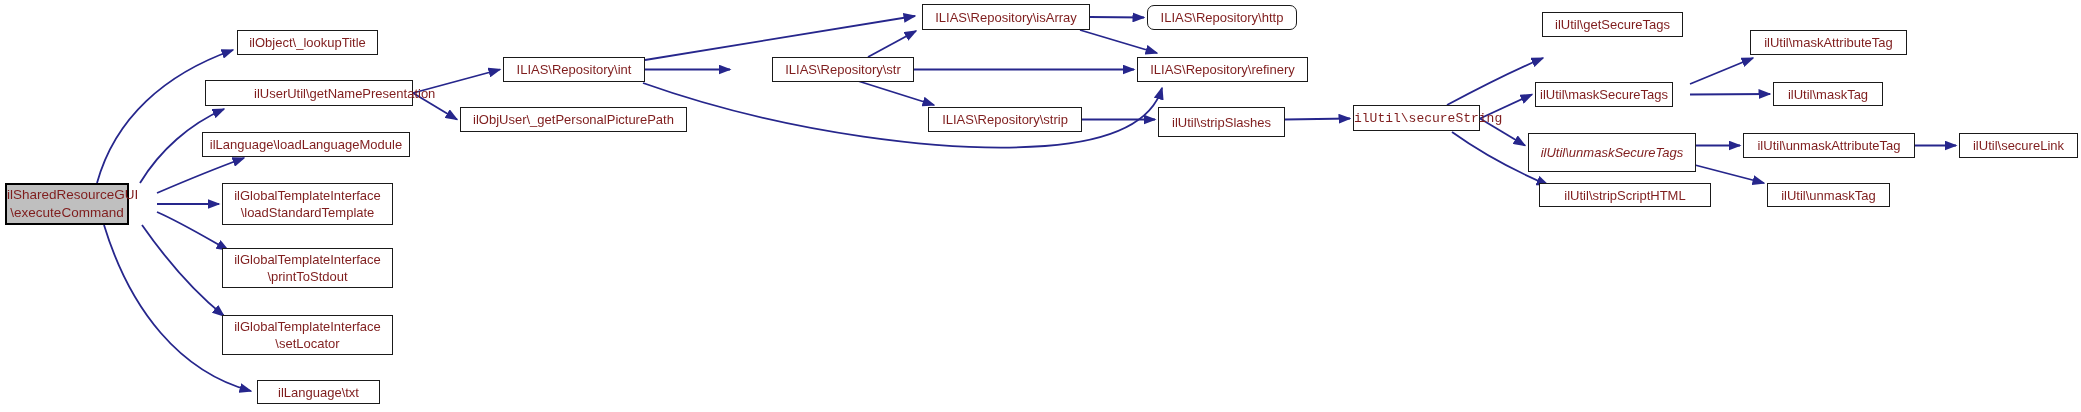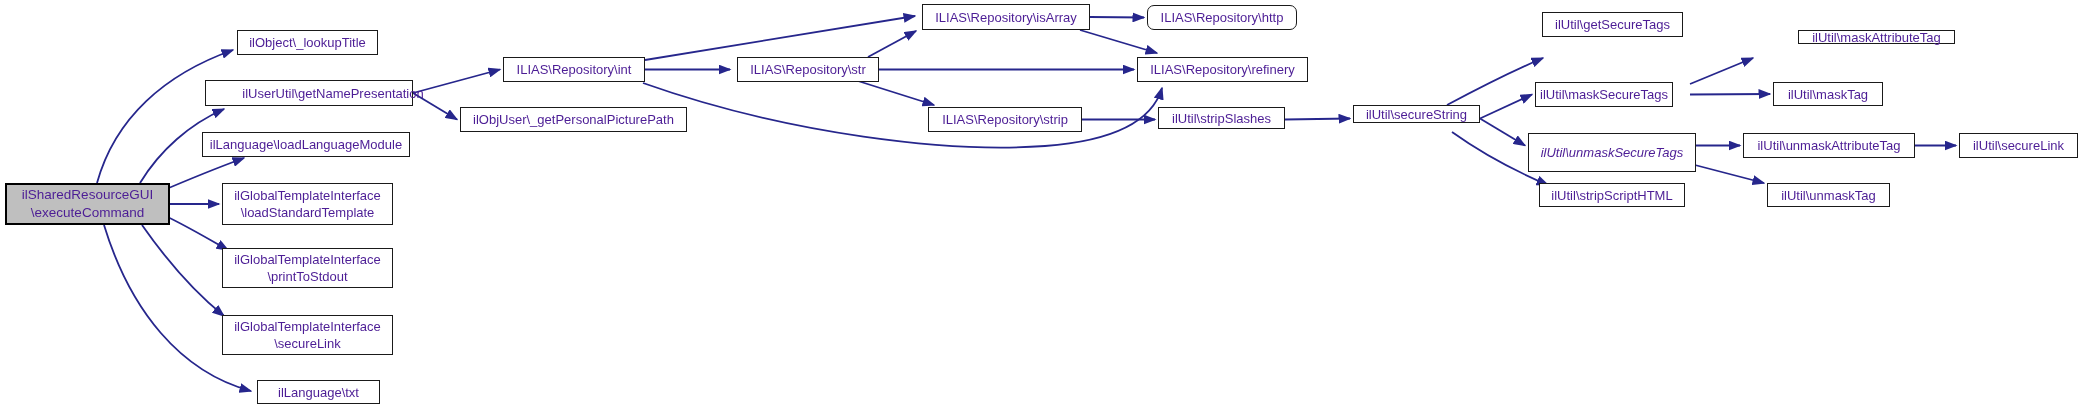--- a/index.html
+++ b/index.html
@@ -29,26 +29,25 @@
     stroke-width: 1.8;
   }
   .node {
     position: absolute;
     z-index: 2;
     box-sizing: border-box;
     background: #ffffff;
     border: 1.6px solid #1a1a1a;
     display: flex;
     flex-direction: column;
-    align-items: center;
     justify-content: center;
     text-align: center;
     font-size: 13px;
     line-height: 17px;
-    color: #4c1d95;
+    color: #7f1d1d;
     white-space: nowrap;
     cursor: pointer;
   }
   .node.root {
     background: #bfbfbf;
     border: 2.2px solid #000000;
     font-size: 13.5px;
     line-height: 18px;
   }
   .nl { display: block; }
@@ -85,21 +84,21 @@
       <path d="M1447,105 C1475,90 1510,72 1543,58" class="edge" marker-end="url(#arrow)"></path>
       <path d="M1480,118.5 L1532,94.5" class="edge" marker-end="url(#arrow)"></path>
       <path d="M1480,118.5 L1525,145.5" class="edge" marker-end="url(#arrow)"></path>
       <path d="M1452,132 C1480,152 1515,171 1548,185" class="edge" marker-end="url(#arrow)"></path>
       <path d="M1690,84 L1753,58" class="edge" marker-end="url(#arrow)"></path>
       <path d="M1690,94.5 L1770,94" class="edge" marker-end="url(#arrow)"></path>
       <path d="M1696,145.5 L1740,145.5" class="edge" marker-end="url(#arrow)"></path>
       <path d="M1668,158 L1764,183" class="edge" marker-end="url(#arrow)"></path>
       <path d="M1915,145.5 L1956,145.5" class="edge" marker-end="url(#arrow)"></path>
     </svg>
-<div class="node root" style="left: 5px; top: 183px; width: 165px; height: 42px;">
+<div class="node root" style="left: 5px; top: 183px; width: 124px; height: 42px;">
       <span class="nl">ilSharedResourceGUI</span>
       <span class="nl">\executeCommand</span>
     </div>
     <div class="node" style="left: 237px; top: 30px; width: 141px; height: 25px;">
       <span class="nl">ilObject\_lookupTitle</span>
     </div>
     <div class="node" style="left: 205px; top: 80px; width: 208px; height: 26px; padding-left: 48px;">
       <span class="nl">ilUserUtil\getNamePresentation</span>
     </div>
     <div class="node" style="left: 202px; top: 132px; width: 208px; height: 25px;">
@@ -108,72 +107,72 @@
     <div class="node" style="left: 222px; top: 183px; width: 171px; height: 42px;">
       <span class="nl">ilGlobalTemplateInterface</span>
       <span class="nl">\loadStandardTemplate</span>
     </div>
     <div class="node" style="left: 222px; top: 248px; width: 171px; height: 40px;">
       <span class="nl">ilGlobalTemplateInterface</span>
       <span class="nl">\printToStdout</span>
     </div>
     <div class="node" style="left: 222px; top: 315px; width: 171px; height: 40px;">
       <span class="nl">ilGlobalTemplateInterface</span>
-      <span class="nl">\secureLink</span>
+      <span class="nl">\setLocator</span>
     </div>
     <div class="node" style="left: 257px; top: 380px; width: 123px; height: 24px;">
       <span class="nl">ilLanguage\txt</span>
     </div>
     <div class="node" style="left: 503px; top: 57px; width: 142px; height: 25px;">
       <span class="nl">ILIAS\Repository\int</span>
     </div>
     <div class="node" style="left: 460px; top: 107px; width: 227px; height: 25px;">
       <span class="nl">ilObjUser\_getPersonalPicturePath</span>
     </div>
-    <div class="node" style="left: 737px; top: 57px; width: 142px; height: 25px;">
+    <div class="node" style="left: 772px; top: 57px; width: 142px; height: 25px;">
       <span class="nl">ILIAS\Repository\str</span>
     </div>
     <div class="node" style="left: 922px; top: 4px; width: 168px; height: 26px;">
       <span class="nl">ILIAS\Repository\isArray</span>
     </div>
     <div class="node" style="left: 1147px; top: 5px; width: 150px; height: 25px; border-radius: 7px;">
       <span class="nl">ILIAS\Repository\http</span>
     </div>
     <div class="node" style="left: 928px; top: 107px; width: 154px; height: 25px;">
       <span class="nl">ILIAS\Repository\strip</span>
     </div>
     <div class="node" style="left: 1137px; top: 57px; width: 171px; height: 25px;">
       <span class="nl">ILIAS\Repository\refinery</span>
     </div>
-    <div class="node" style="left: 1158px; top: 107px; width: 127px; height: 22px;">
+    <div class="node" style="left: 1158px; top: 107px; width: 127px; height: 30px;">
       <span class="nl">ilUtil\stripSlashes</span>
     </div>
-    <div class="node" style="left: 1353px; top: 105px; width: 127px; height: 18px;">
+    <div class="node" style="left: 1353px; top: 105px; width: 127px; height: 26px; font-family: Liberation Mono, monospace;">
       <span class="nl">ilUtil\secureString</span>
     </div>
     <div class="node" style="left: 1542px; top: 12px; width: 141px; height: 25px;">
       <span class="nl">ilUtil\getSecureTags</span>
     </div>
-    <div class="node" style="left: 1750px; top: 30px; width: 157px; height: 14px; margin-left: 48px;">
+    <div class="node" style="left: 1750px; top: 30px; width: 157px; height: 25px;">
       <span class="nl">ilUtil\maskAttributeTag</span>
     </div>
     <div class="node" style="left: 1535px; top: 82px; width: 138px; height: 25px;">
       <span class="nl">ilUtil\maskSecureTags</span>
     </div>
     <div class="node" style="left: 1773px; top: 82px; width: 110px; height: 24px;">
       <span class="nl">ilUtil\maskTag</span>
     </div>
     <div class="node" style="left: 1528px; top: 133px; width: 168px; height: 39px; font-style: italic;">
       <span class="nl">ilUtil\unmaskSecureTags</span>
     </div>
     <div class="node" style="left: 1743px; top: 133px; width: 172px; height: 25px;">
       <span class="nl">ilUtil\unmaskAttributeTag</span>
     </div>
     <div class="node" style="left: 1959px; top: 133px; width: 119px; height: 25px;">
       <span class="nl">ilUtil\secureLink</span>
     </div>
-    <div class="node" style="left: 1539px; top: 183px; width: 146px; height: 24px;">
+    <div class="node" style="left: 1539px; top: 183px; width: 172px; height: 24px;">
       <span class="nl">ilUtil\stripScriptHTML</span>
     </div>
     <div class="node" style="left: 1767px; top: 183px; width: 123px; height: 24px;">
       <span class="nl">ilUtil\unmaskTag</span>
     </div>
   </div>
 
 </body></html>

